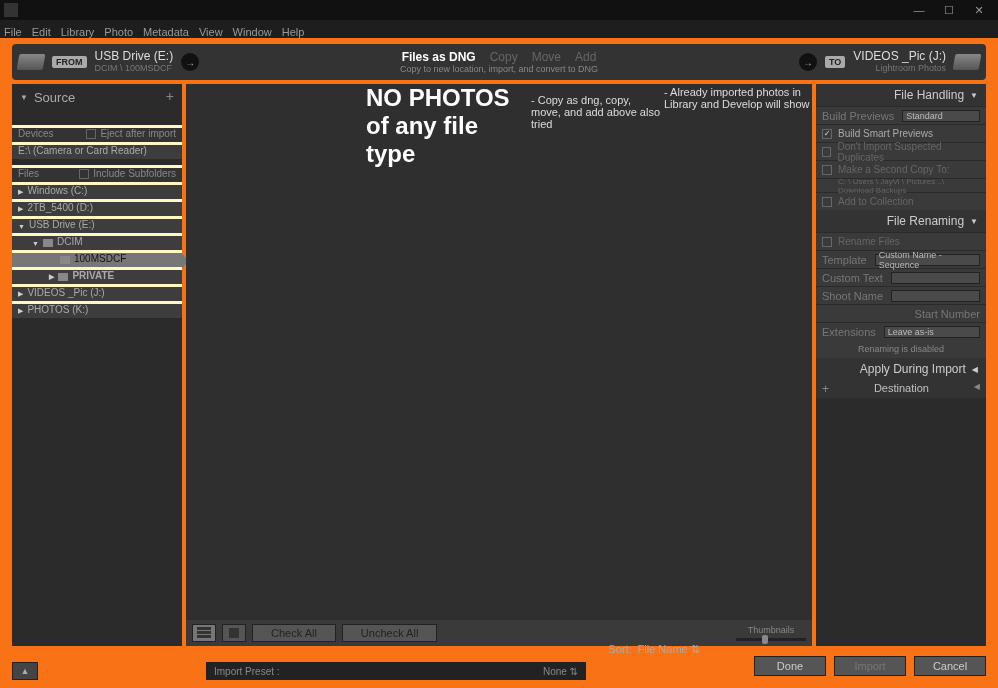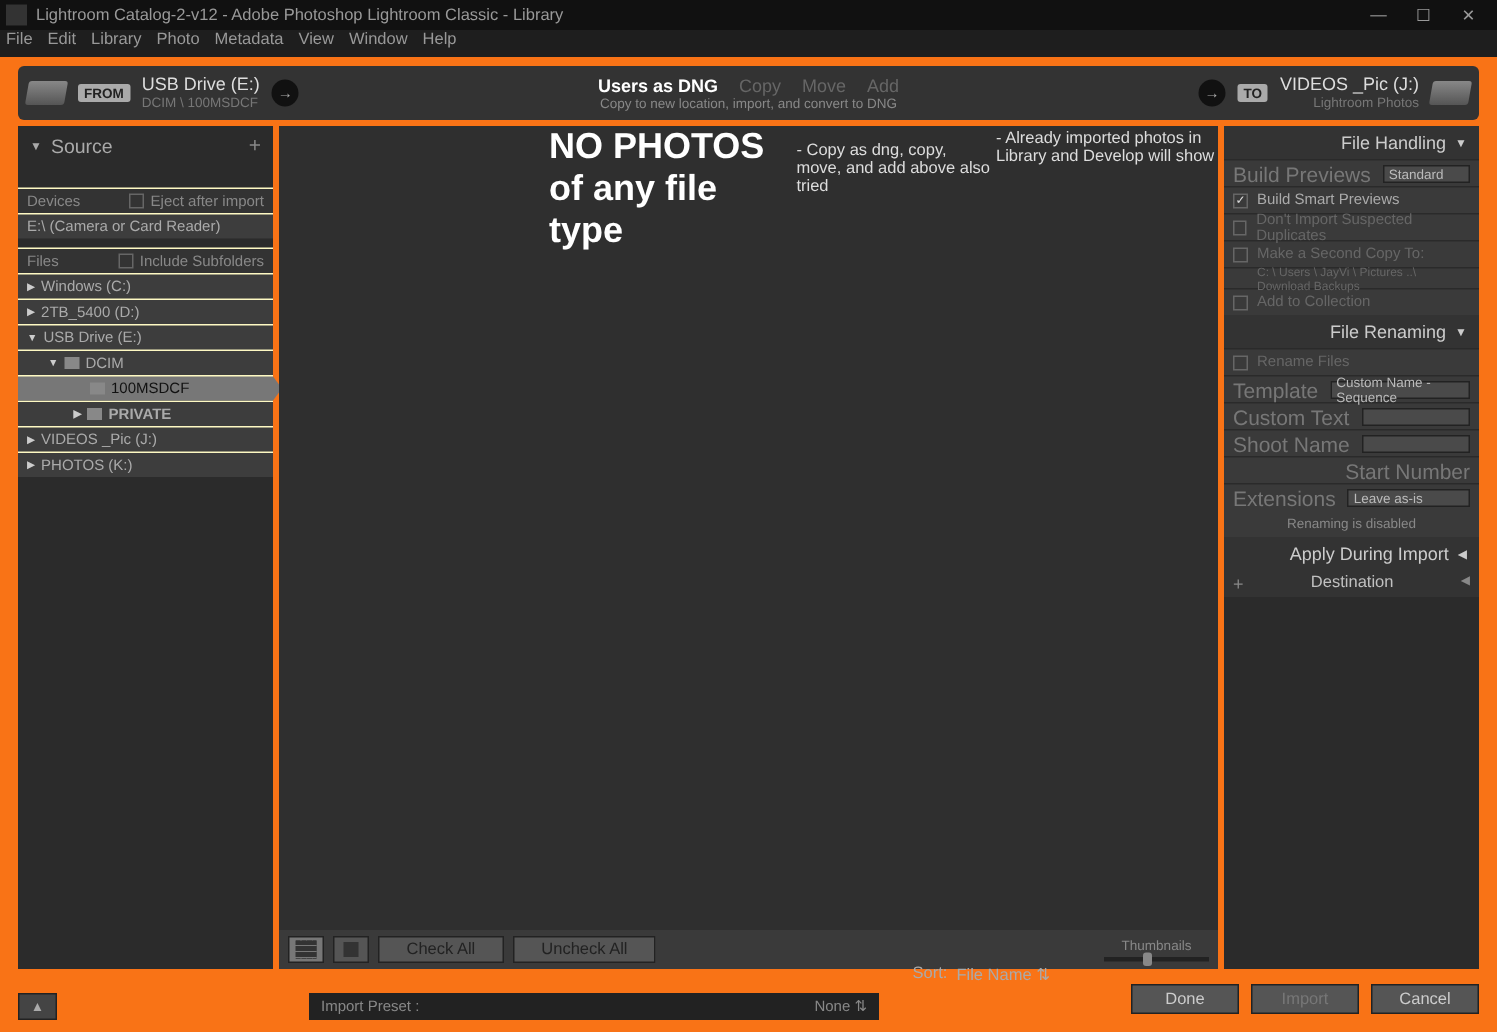--- a/index.html
+++ b/index.html
@@ -1,21 +1,21 @@
 <!DOCTYPE html>
 <html><head>
 <meta charset="utf-8">
 <style>
   * { box-sizing: border-box; margin: 0; padding: 0; font-family: "Segoe UI", Tahoma, sans-serif; }
   body { background:#1a1a1a; width:998px; height:688px; overflow:hidden; color:#c0c0c0; font-size:11px; }
   .titlebar { height:20px; background:#111; display:flex; align-items:center; padding:0 4px; color:#999; font-size:11px; }
   .titlebar .icon { width:14px; height:14px; background:#333; margin-right:6px; display:inline-block; }
   .titlebar .spacer { flex:1; }
   .winbtn { width:30px; text-align:center; color:#999; }
-  .menubar { height:18px; background:#1e1e1e; display:flex; align-items:flex-start; padding:0 4px; gap:10px; color:#999; font-size:11px; }
+  .menubar { height:18px; background:#1e1e1e; display:flex; align-items:flex-end; padding:0 4px; gap:10px; color:#999; font-size:11px; }
   .menubar span { cursor:default; }
   .shell { position:absolute; top:38px; left:0; right:0; bottom:0; background:#f97316; }
   .import-header { position:absolute; top:6px; left:12px; right:12px; height:36px; background:#333; border-radius:4px; display:flex; align-items:center; }
   .hdr-left, .hdr-right { display:flex; align-items:center; gap:8px; }
   .hdr-left { padding-left:6px; }
   .hdr-right { margin-left:auto; padding-right:6px; }
   .hdr-badge { background:#aaa; color:#222; font-size:9px; font-weight:bold; padding:1px 4px; border-radius:2px; }
   .hdr-drive { display:flex; flex-direction:column; line-height:12px; }
   .hdr-drive .main { color:#ddd; font-size:12px; }
   .hdr-drive .sub { color:#777; font-size:9px; }
@@ -24,21 +24,21 @@
   .hdr-modes { display:flex; gap:14px; font-size:12px; justify-content:center; }
   .hdr-modes span { color:#666; }
   .hdr-modes .active { color:#fff; font-weight:600; }
   .hdr-sub { color:#888; font-size:9px; }
   .disk-icon { width:26px; height:16px; background:linear-gradient(#888,#555); border-radius:2px; transform:skewX(-10deg); }
 
   .left-panel { position:absolute; top:46px; left:12px; width:170px; bottom:42px; background:#2b2b2b; }
   .panel-title { display:flex; align-items:center; padding:6px 8px; color:#aaa; font-size:13px; }
   .panel-title .tri { margin-right:6px; font-size:8px; }
   .panel-title .plus { margin-left:auto; color:#888; font-size:14px; margin-top:-4px;}
-  .row { background:#3d3d3d; border-top:1px solid #fef9c3; padding:3px 6px; display:flex; align-items:center; color:#aaa; font-size:10px; height:17px;}
+  .row { background:#3d3d3d; border-top:3px solid #fef9c3; padding:3px 6px; display:flex; align-items:flex-end; color:#aaa; font-size:10px; height:17px;}
   .row.header { background:#333; color:#888; }
   .row .chk { width:10px; height:10px; border:1px solid #666; margin-right:4px; display:inline-block; }
   .row .tri { font-size:7px; margin-right:4px; color:#ccc; }
   .row.indent1 { padding-left:20px; }
   .row.indent3 { padding-left:48px; }
   .row.indent3b { padding-left:37px;font-weight:bold; }
   .row.selected { background:#777; color:#111; font-weight:500; position:relative;}
   .row.selected::after{content:"";position:absolute;right:-6px;top:0;border-top:8.5px solid transparent;border-bottom:8.5px solid transparent;border-left:6px solid #777;}
   .row .fold { width:10px; height:8px; background:#888; margin-right:4px; display:inline-block; }
   .row.header .right { margin-left:auto; display:flex; align-items:center; }
@@ -59,42 +59,41 @@
 
   .right-panel { position:absolute; top:46px; right:12px; width:170px; bottom:42px; background:#2b2b2b; }
   .rp-section { background:#333; color:#ccc; padding:4px 8px; font-size:12px; display:flex; align-items:center; }
   .rp-section .tri { margin-left:6px; font-size:8px;}
   .rp-section .title { margin-left:auto; }
   .rp-row { background:#3a3a3a; border-top:1px solid #2a2a2a; padding:3px 6px; display:flex; align-items:center; font-size:10px; color:#aaa; height:18px;}
   .rp-row.dim { color:#666; }
   .rp-row .chk { width:10px; height:10px; border:1px solid #666; margin-right:6px; display:inline-flex; align-items:center; justify-content:center; font-size:8px; color:#ddd;}
   .rp-row .field { background:#4a4a4a; border:1px solid #222; height:12px; flex:1; margin-left:4px; font-size:9px; color:#bbb; padding:0 3px; display:flex; align-items:center;}
   .rp-row.kv { justify-content:flex-end; gap:4px; }
-  .rp-row.kv .k { color:#777; font-size:14px; }
+  .rp-row.kv .k { color:#777; font-size:11px; }
   .rp-row.kv .v { width:82px; }
   .rp-note { text-align:center; color:#888; font-size:9px; padding:4px 0; background:#3a3a3a;}
   .rp-plus { background:#333; padding:2px 6px; display:flex; }
   .rp-plus .pl { color:#888; font-size:12px; }
   .rp-plus .tri { margin-left:auto; font-size:8px; color:#888;}
 
   .footer { position:absolute; left:12px; right:12px; bottom:0; height:40px; display:flex; align-items:flex-start; }
   .foot-left { width:26px; height:18px; background:#444; border:1px solid #222; display:flex; align-items:center; justify-content:center; margin-top:14px;}
   .foot-center { flex:1; display:flex; justify-content:center; }
   .preset-bar { background:#222; width:380px; margin-top:14px; height:18px; display:flex; align-items:center; padding:0 8px; color:#888; font-size:10px; }
   .preset-bar .r { margin-left:auto; }
   .foot-right { display:flex; gap:8px; margin-top:8px;}
   .fbtn { width:72px; height:20px; background:#555; border:1px solid #222; color:#ccc; font-size:11px; display:flex; align-items:center; justify-content:center; }
   .fbtn.dim{color:#777;}
 </style>
 </head>
 <body>
 
 <div class="titlebar">
   <span class="icon"></span>
-  <span>Lightroom Catalog-2-v12 - Adobe Photoshop Lightroom Classic - Library</span>
   <span class="spacer"></span>
   <span class="winbtn">—</span>
   <span class="winbtn">☐</span>
   <span class="winbtn">✕</span>
 </div>
 
 <div class="menubar">
   <span>File</span>
   <span>Edit</span>
   <span>Library</span>
@@ -112,21 +111,21 @@
       <span class="disk-icon"></span>
       <span class="hdr-badge">FROM</span>
       <div class="hdr-drive">
         <span class="main">USB Drive (E:)</span>
         <span class="sub">DCIM \ 100MSDCF</span>
       </div>
       <span class="hdr-arrow">→</span>
     </div>
     <div class="hdr-center">
       <div class="hdr-modes">
-        <span class="active">Users as DNG</span>
+        <span class="active">Files as DNG</span>
         <span>Copy</span>
         <span>Move</span>
         <span>Add</span>
       </div>
       <div class="hdr-sub">Copy to new location, import, and convert to DNG</div>
     </div>
     <div class="hdr-right">
       <span class="hdr-arrow">→</span>
       <span class="hdr-badge">TO</span>
       <div class="hdr-drive" style="text-align:right">

